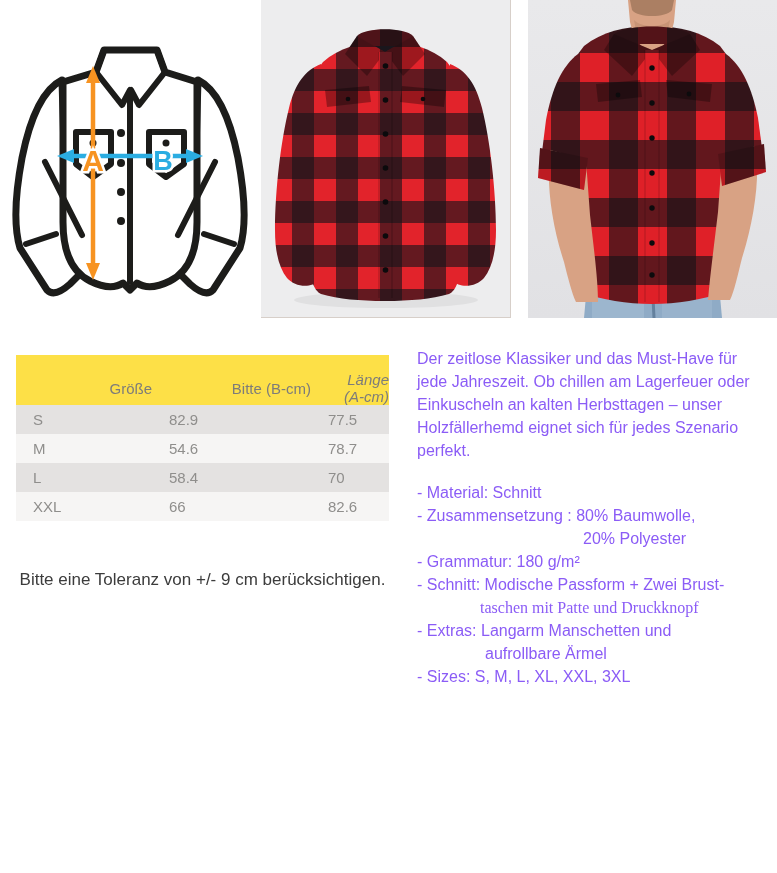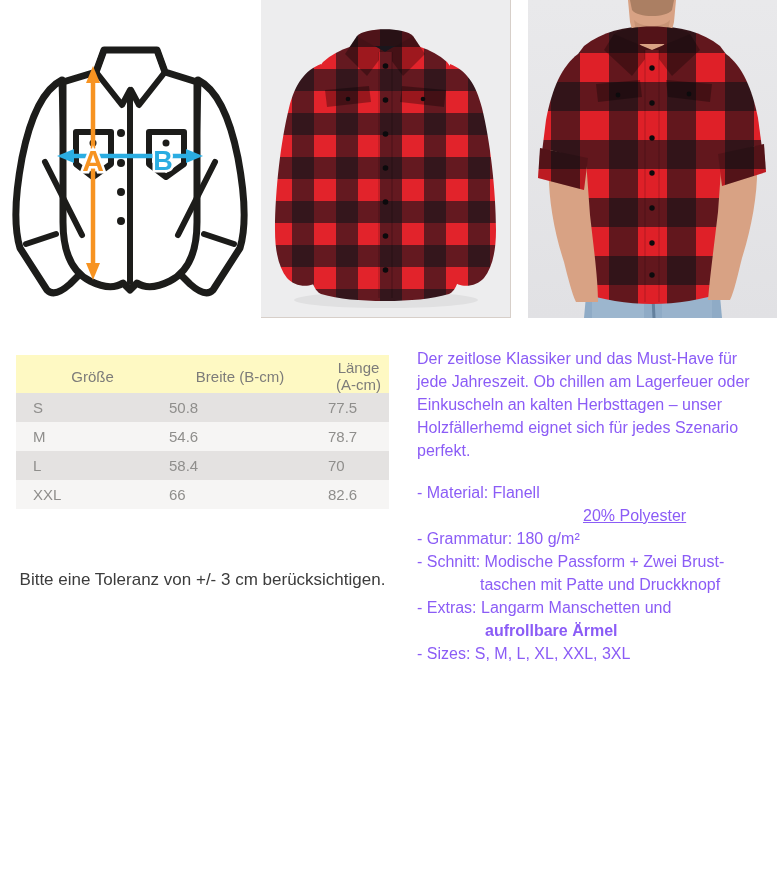--- a/index.html
+++ b/index.html
@@ -10,39 +10,39 @@
   .panel{position:absolute;top:0;height:318px;overflow:hidden;}
   .panel svg{display:block;}
   .sketch-panel{left:0;width:260px;background:#fff;}
   .product-panel{left:261px;width:250px;background:#ededee;box-sizing:border-box;
                  border-right:1px solid #d7cfc9;border-bottom:1px solid #d7cfc9;}
   .model-panel{left:528px;width:249px;background:#e9e9eb;}
 
   
   .size-table{position:absolute;left:16px;top:355px;width:373px;border-collapse:collapse;
               font-size:15px;table-layout:fixed;}
-  .size-table th{width:119px;text-align:center;font-weight:400;background:#fef9c3;color:#7d7c7a;
-                 height:28px;padding:4px 0 0 17px;}
+  .size-table th{width:119px;text-align:right;font-weight:400;background:#fde047;color:#7d7c7a;
+                 height:28px;padding:16px 0 0 17px;}
   .size-table th.c2{width:142px;}
-  .size-table th.c3{width:auto;}
+  .size-table th.c3{width:auto;font-style:italic;}
   .size-table td{height:29px;padding:0 0 0 17px;color:#8f8e8c;}
   .size-table tbody tr:nth-child(odd) td{background:#e4e2e1;}
   .size-table tbody tr:nth-child(even) td{background:#f6f5f4;}
 
   .tolerance{position:absolute;left:14px;top:570px;width:377px;text-align:center;
              font-size:17px;color:#3c3c3c;}
 
   
   .desc-col{position:absolute;left:417px;top:347px;width:352px;color:#8b5cf6;
             font-size:16px;line-height:23px;}
   .desc-intro{margin:0 0 19px 0;}
   .spec-line{white-space:pre;}
-  .sp-polyester{padding-left:166px;text-decoration:underline;}
-  .sp-taschen{padding-left:63px;}
-  .sp-aermel{padding-left:68px;font-weight:bold;}
+  .sp-polyester{padding-left:166px;}
+  .sp-taschen{padding-left:63px;font-family:Liberation Serif, serif;}
+  .sp-aermel{padding-left:68px;}
 </style>
 </head>
 <body>
 
 <div class="page">
 
   <div class="panel sketch-panel">
     <svg width="260" height="318" viewBox="0 0 260 318">
       <g fill="#ffffff" stroke="#1c1c1a" stroke-width="7" stroke-linejoin="round" stroke-linecap="round">
 
@@ -203,53 +203,54 @@
           <circle cx="124" cy="243" r="2.7"></circle>
         <circle cx="124" cy="275" r="2.7"></circle>
       </g>
     </svg>
   </div>
 
   <table class="size-table">
     <thead>
       <tr>
         <th class="c1">Größe</th>
-        <th class="c2">Breite (B-cm)</th>
+        <th class="c2">Bitte (B-cm)</th>
         <th class="c3">Länge (A-cm)</th>
       </tr>
     </thead>
     <tbody>
       <tr>
         <td>S</td>
-        <td>50.8</td>
+        <td>82.9</td>
         <td>77.5</td>
       </tr>
       <tr>
         <td>M</td>
         <td>54.6</td>
         <td>78.7</td>
       </tr>
       <tr>
         <td>L</td>
         <td>58.4</td>
         <td>70</td>
       </tr>
       <tr>
         <td>XXL</td>
         <td>66</td>
         <td>82.6</td>
       </tr>
     </tbody>
   </table>
 
-  <div class="tolerance">Bitte eine Toleranz von +/- 3 cm berücksichtigen.</div>
+  <div class="tolerance">Bitte eine Toleranz von +/- 9 cm berücksichtigen.</div>
 
   <div class="desc-col">
     <p class="desc-intro">Der zeitlose Klassiker und das Must-Have für jede Jahreszeit. Ob chillen am Lagerfeuer oder Einkuscheln an kalten Herbsttagen – unser Holzfällerhemd eignet sich für jedes Szenario perfekt.</p>
-    <div class="spec-line">- Material: Flanell</div>
+    <div class="spec-line">- Material: Schnitt</div>
+    <div class="spec-line">- Zusammensetzung : 80% Baumwolle,</div>
     <div class="spec-line sp-polyester">20% Polyester</div>
     <div class="spec-line">- Grammatur: 180 g/m²</div>
     <div class="spec-line">- Schnitt: Modische Passform + Zwei Brust-</div>
     <div class="spec-line sp-taschen">taschen mit Patte und Druckknopf</div>
     <div class="spec-line">- Extras: Langarm Manschetten und</div>
     <div class="spec-line sp-aermel">aufrollbare Ärmel</div>
     <div class="spec-line">- Sizes: S, M, L, XL, XXL, 3XL</div>
   </div>
 
 </div>

